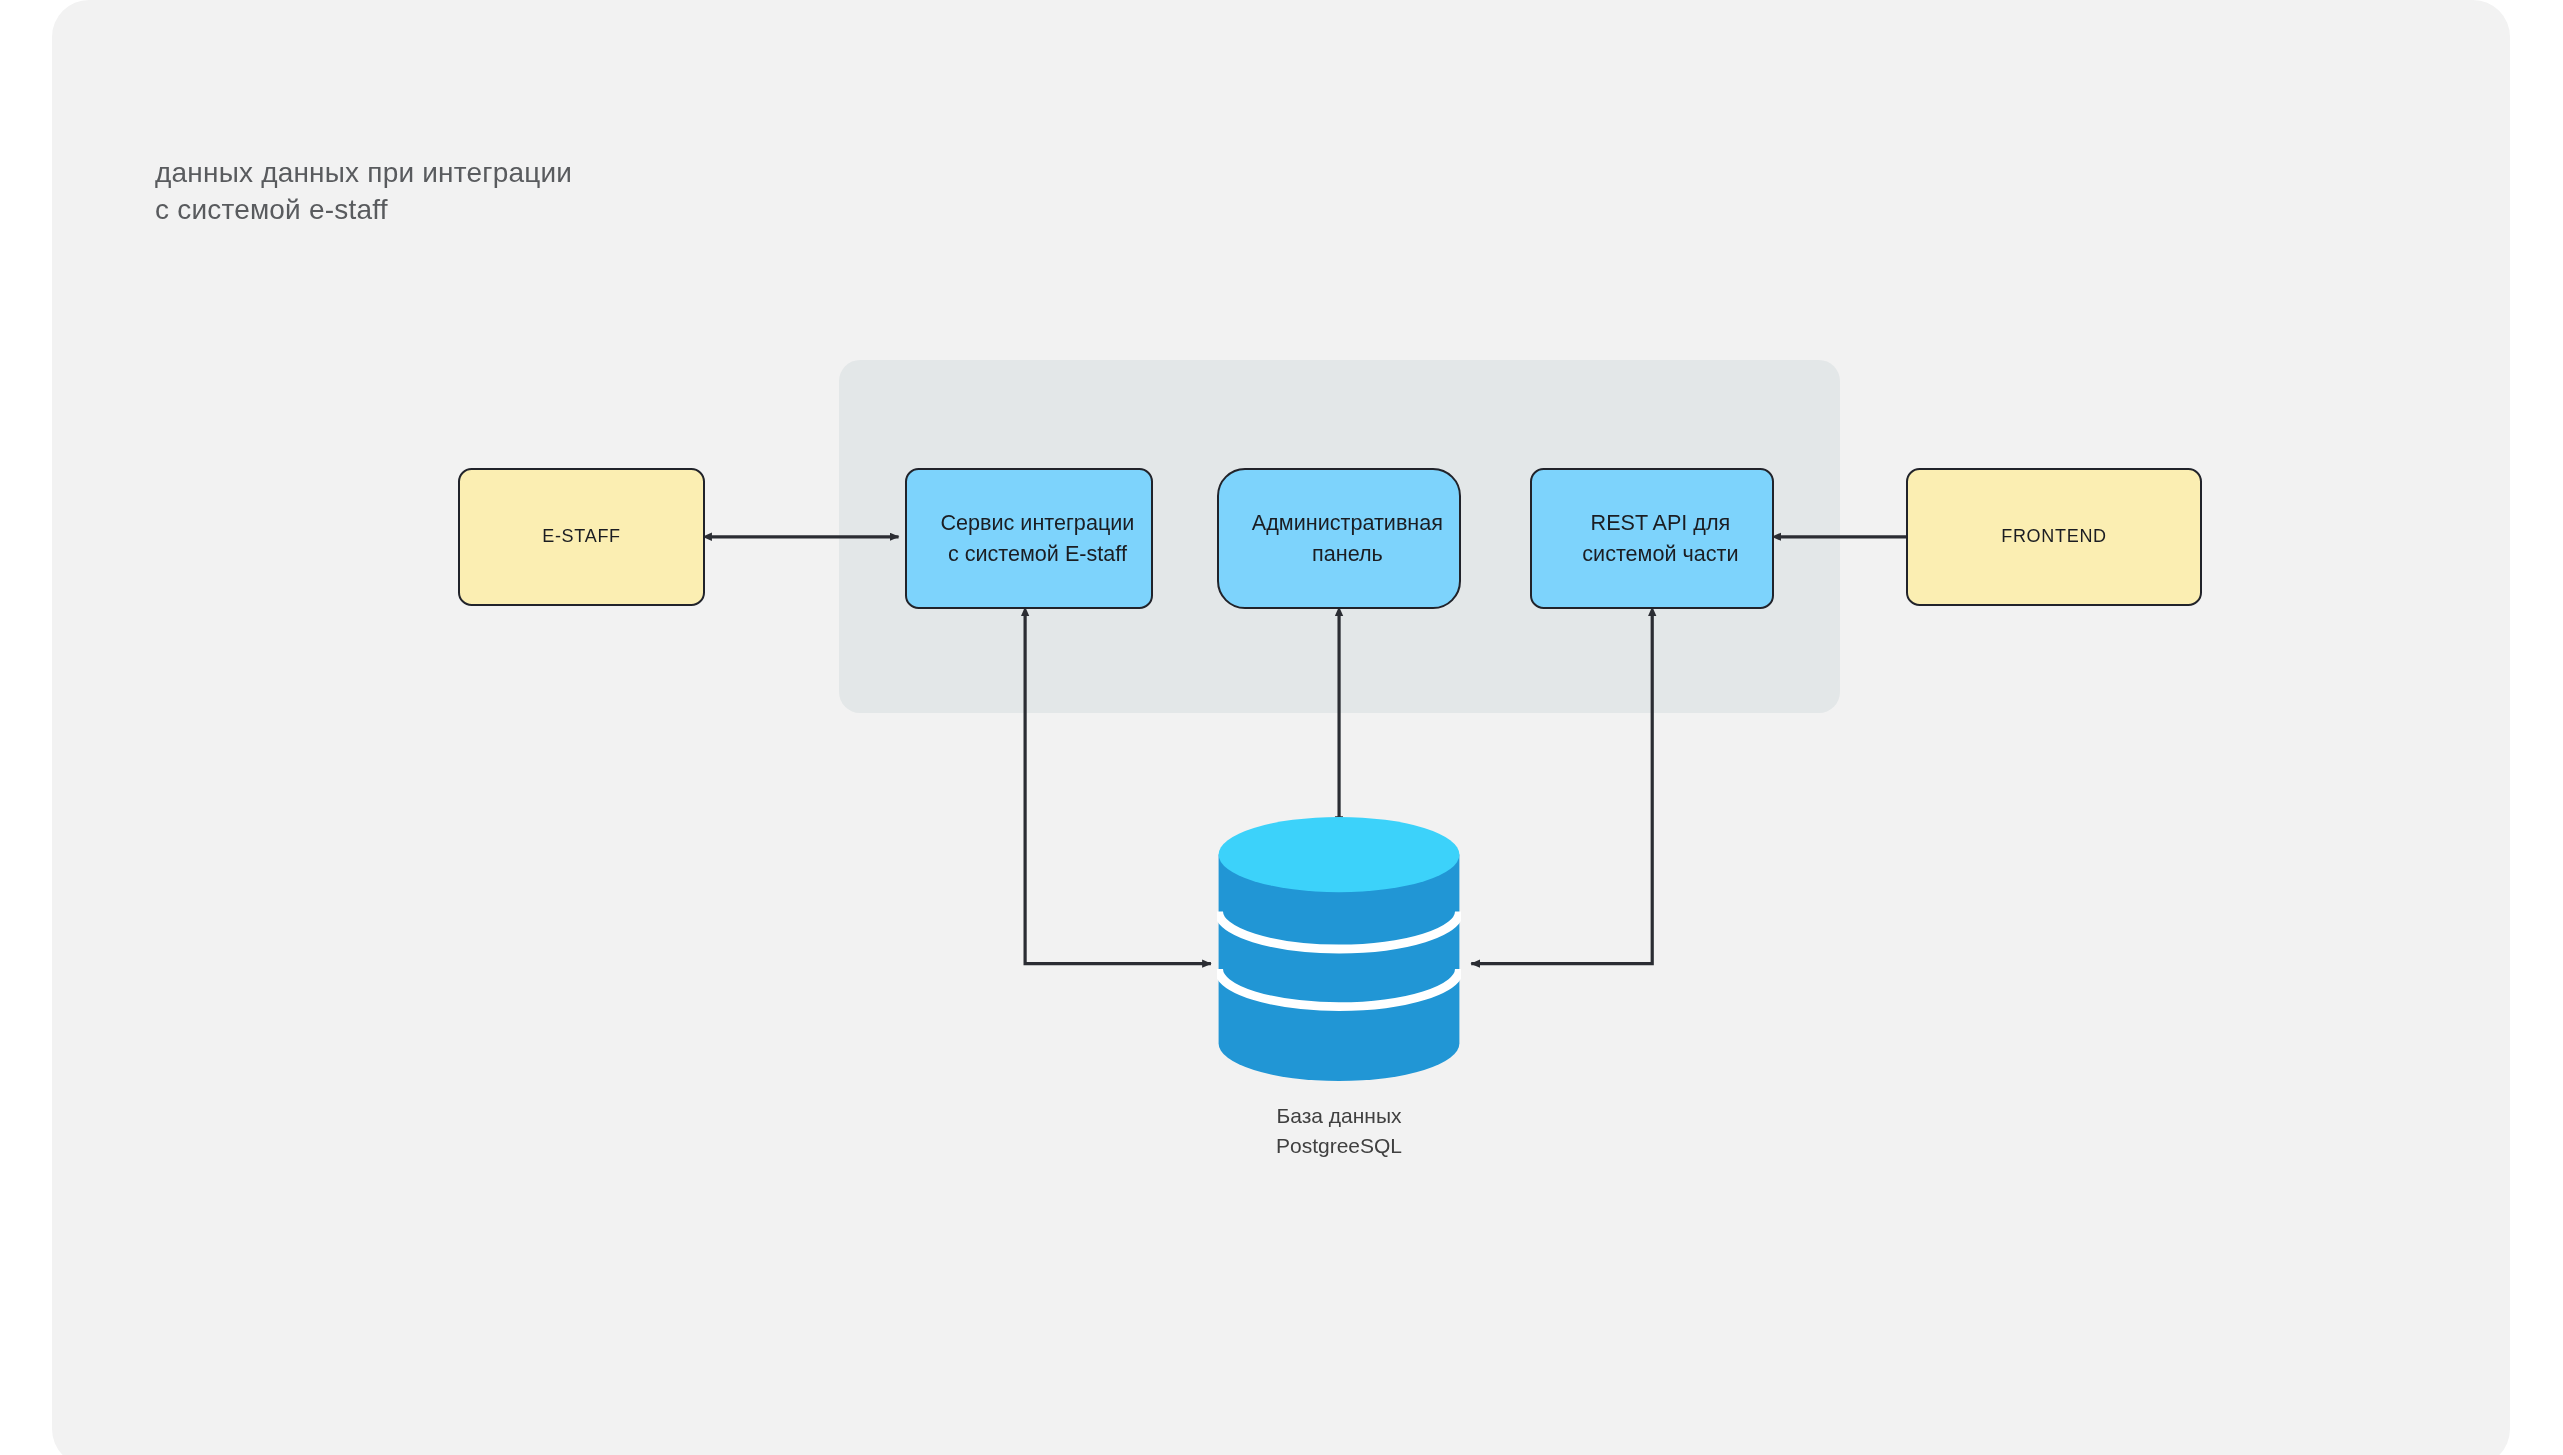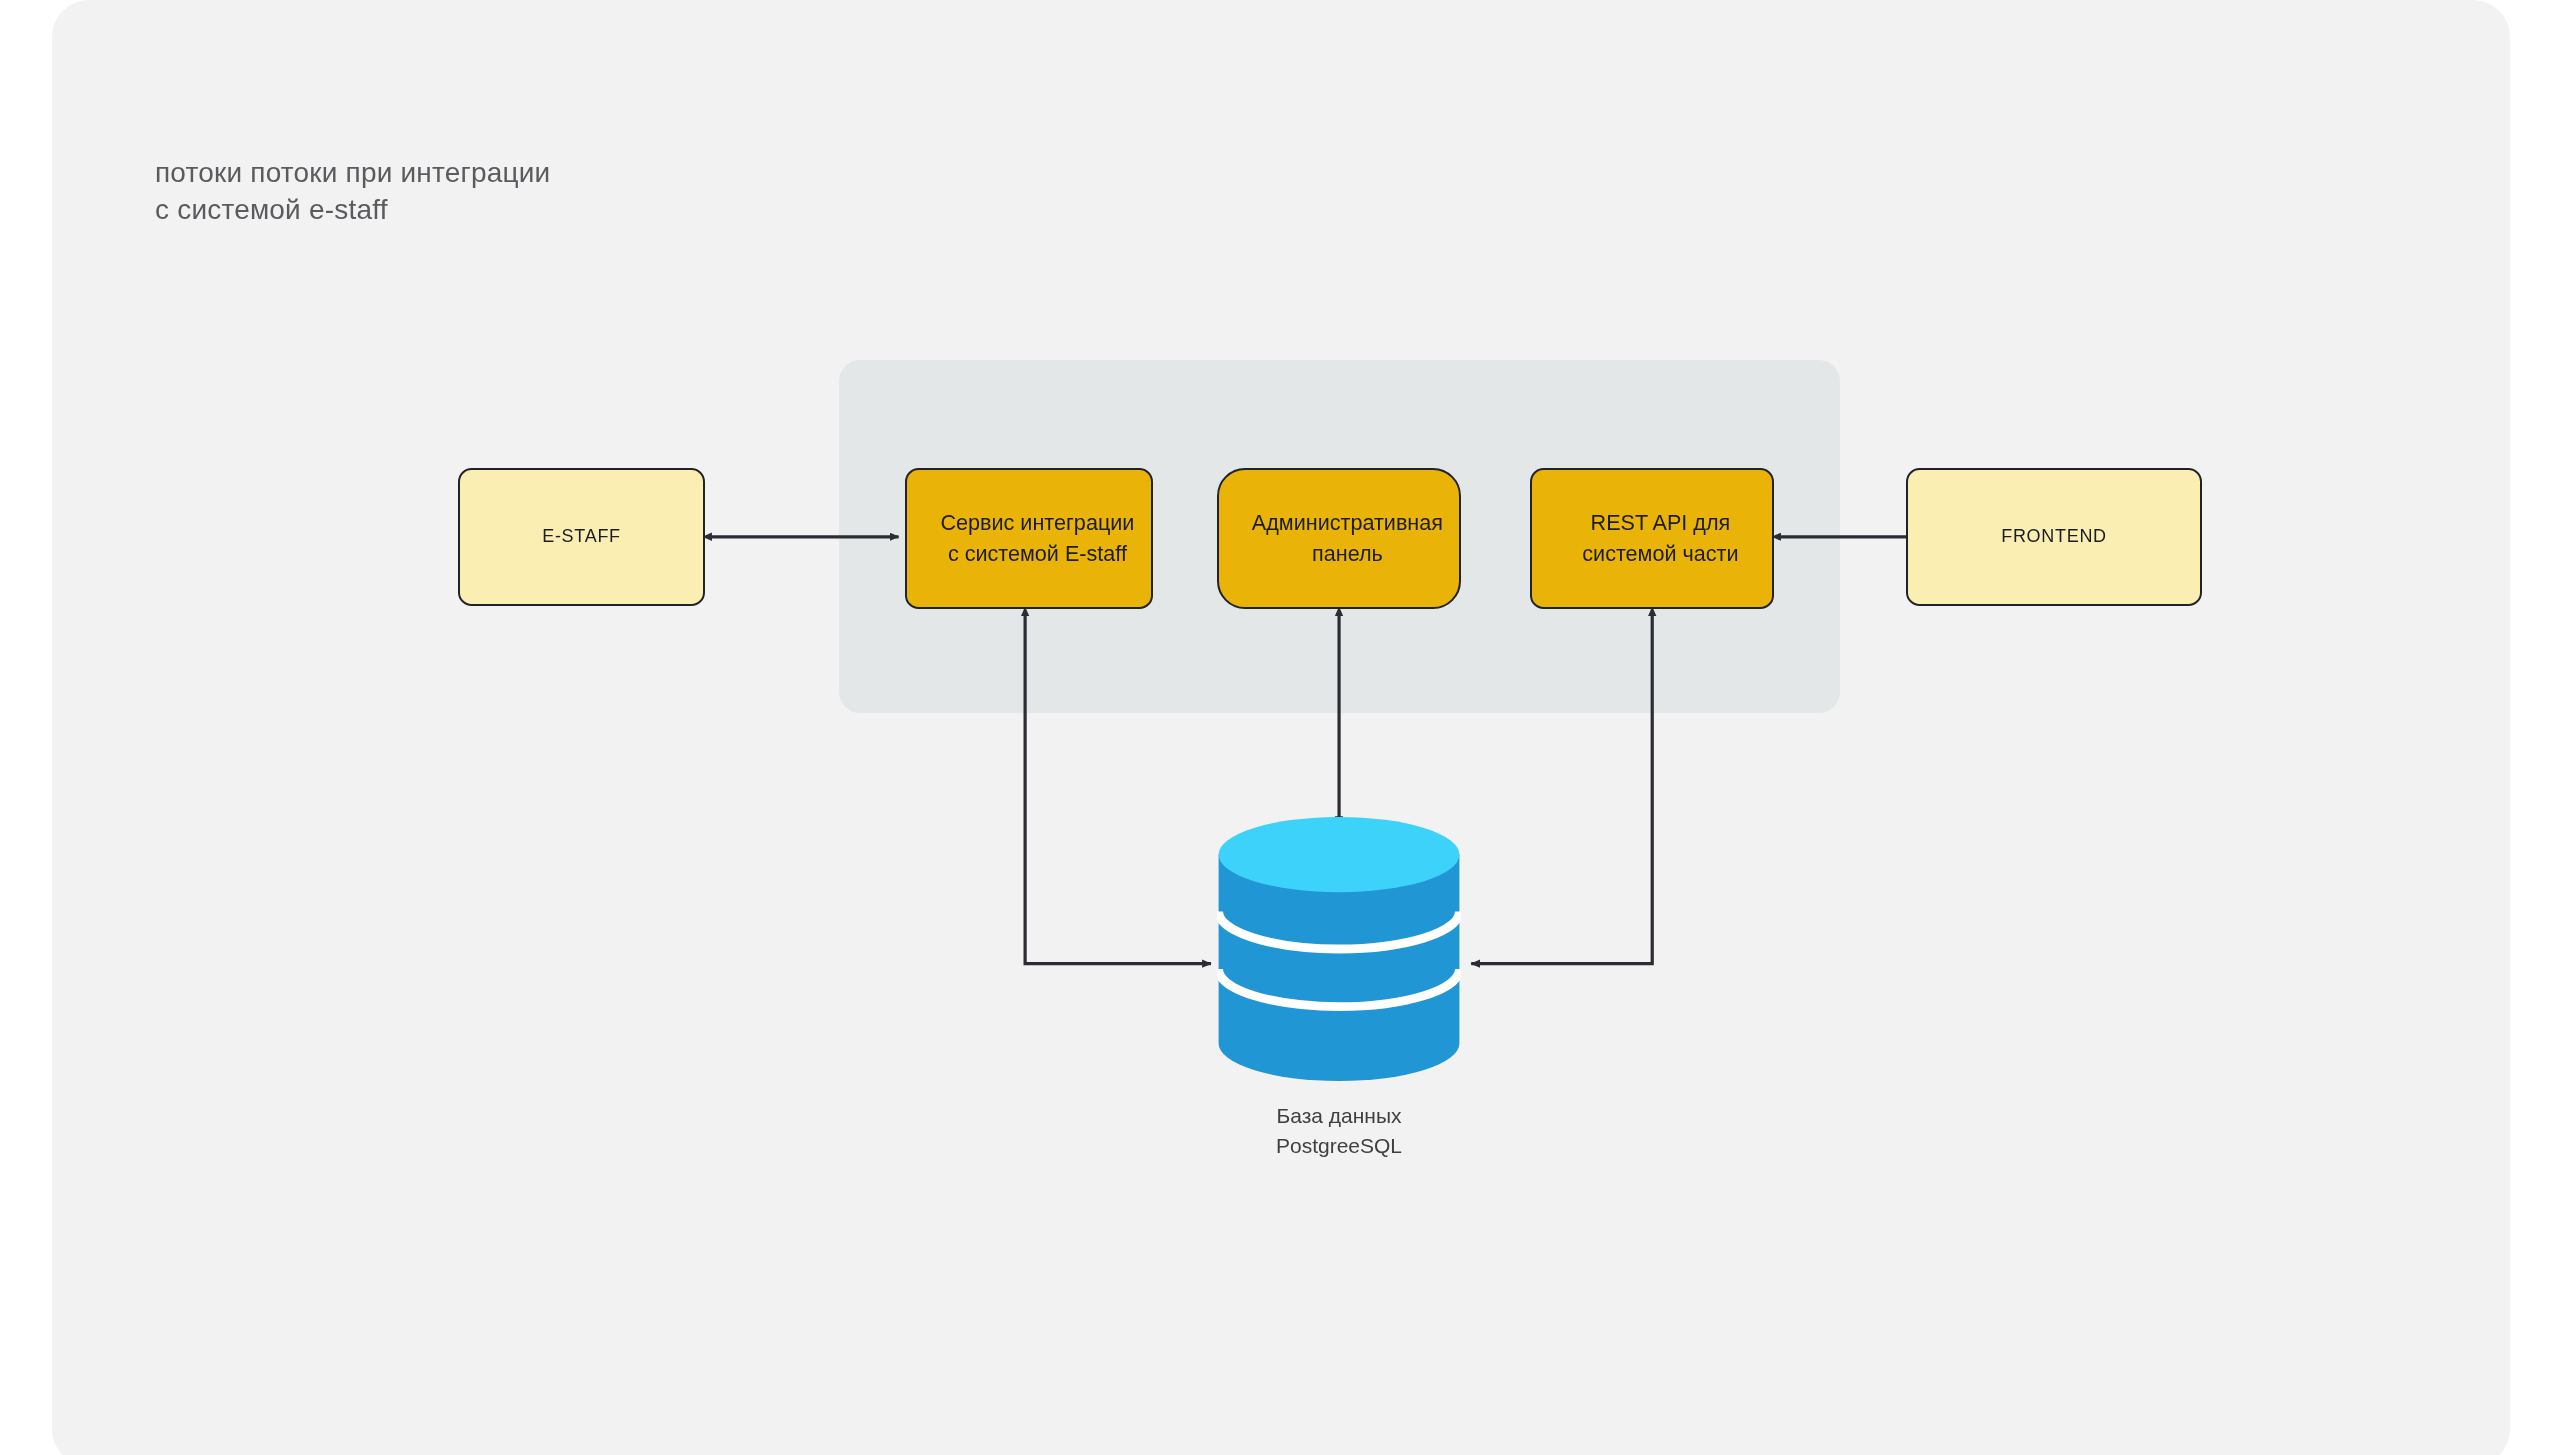--- a/index.html
+++ b/index.html
@@ -67,21 +67,21 @@
     line-height: 1.42;
     white-space: pre-line;
     padding: 4.8px 11.2px;
   }
   .node.external {
     background: #fbeeb2;
     font-size: 18px;
     letter-spacing: 0.7px;
   }
   .node.service {
-    background: #eab308;
+    background: #7dd3fc;
     padding-left: 28px;
   }
 
   #node-estaff   { left: 406px;  top: 468px; width: 247px; height: 138px; }
   #node-service  { left: 853px; top: 468px; width: 248px; height: 141px; }
   #node-admin    { left: 1165px; top: 468px; width: 244px; height: 141px; border-radius: 28px; }
   #node-restapi  { left: 1478px; top: 468px; width: 244px; height: 141px; }
   #node-frontend { left: 1854px; top: 468px; width: 296px; height: 138px; }
 
   
@@ -119,21 +119,21 @@
     width: 2458px;
     height: 1466px;
     pointer-events: none;
   }
 </style>
 </head>
 <body>
 
 <div id="canvas">
 
-  <div id="diagram-title">потоки потоки при интеграции
+  <div id="diagram-title">данных данных при интеграции
 с системой e-staff</div>
 
   <div id="backend-group"></div>
 
   <svg id="connectors" viewBox="0 0 3069 1830" width="2458" height="1466" xmlns="http://www.w3.org/2000/svg">
     <defs>
       <marker id="arrow-end" markerWidth="13" markerHeight="13" refX="11" refY="5.2" orient="auto" markerUnits="userSpaceOnUse">
         <path d="M0,0 L12,5.2 L0,10.4 z" fill="#2b2d33"></path>
       </marker>
       <marker id="arrow-start" markerWidth="13" markerHeight="13" refX="1" refY="5.2" orient="auto-start-reverse" markerUnits="userSpaceOnUse">

